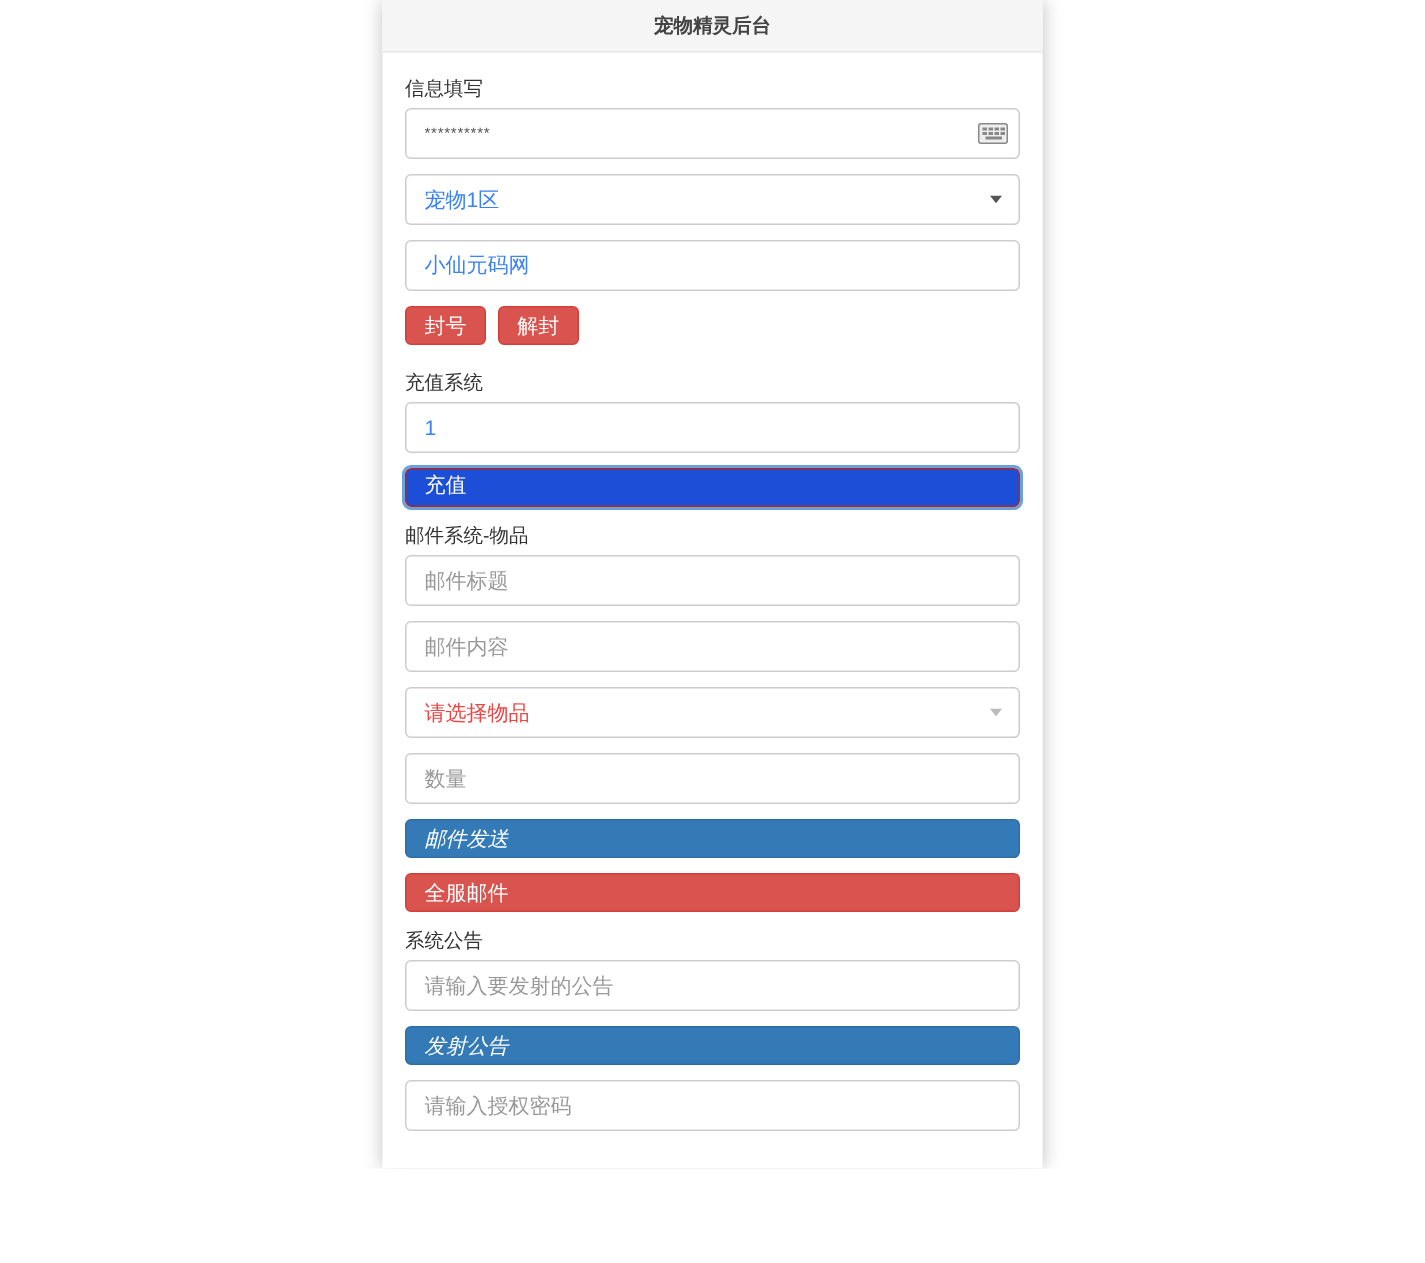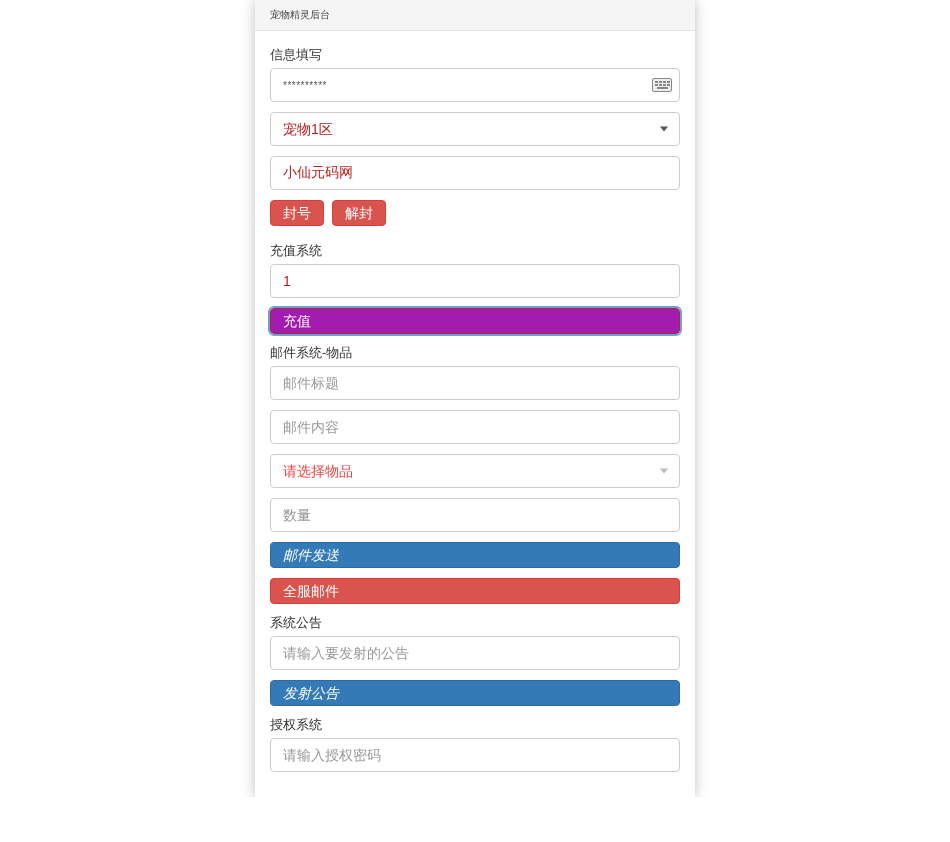--- a/index.html
+++ b/index.html
@@ -14,63 +14,64 @@
   .panel {
     width: 440px;
     margin: 0 0 0 255px;
     background: #fff;
     box-shadow: 0 0 12px rgba(0,0,0,0.25);
   }
   .panel-header {
     background: #f5f5f5;
     border-bottom: 1px solid #e5e5e5;
     padding: 8px 15px;
-    font-weight: normal;
-    font-size: 10px;
+    font-weight: bold;
+    font-size: 13px;
     color: #444;
+    text-align: center;
   }
   .panel-body {
     padding: 15px;
   }
   .form-group {
     margin-bottom: 10px;
   }
   .form-group label {
     display: block;
     margin-bottom: 4px;
     font-size: 13px;
     color: #333;
   }
   .form-control {
     display: block;
     width: 100%;
     height: 34px;
     padding: 6px 12px;
     font-size: 14px;
     line-height: 1.42857143;
-    color: #b91c1c;
+    color: #3b82f6;
     background-color: #fff;
     border: 1px solid #ccc;
     border-radius: 4px;
   }
   .form-control::placeholder { color: #999; }
   .btn {
     display: inline-block;
     padding: 2px 12px;
     font-size: 14px;
     line-height: 1.42857143;
     text-align: left;
     border-radius: 4px;
     border: 1px solid transparent;
     cursor: pointer;
     color: #fff;
     margin-bottom: 6px;
   }
   .btn-block { display: block; width: 100%; }
-  .btn-danger { background-color: #a21caf; border-color: #ac2925; }
+  .btn-danger { background-color: #1d4ed8; border-color: #ac2925; font-family: Liberation Mono, monospace; }
   .btn-danger-light { background-color: #d9534f; border-color: #d43f3a; }
   .btn-primary { background-color: #337ab7; border-color: #2e6da4; font-style: italic; }
   .btn-row .btn { margin-right: 4px; }
   .select-wrap {
     position: relative;
   }
   .select-wrap .form-control {
     padding-right: 28px;
     background: #fff;
   }
@@ -182,19 +183,18 @@
     <div class="form-group">
       <label>系统公告</label>
       <input type="text" class="form-control" placeholder="请输入要发射的公告" style="">
     </div>
 
     <div class="form-group">
       <button class="btn btn-primary btn-block">发射公告</button>
     </div>
 
     <div class="form-group">
-      <label>授权系统</label>
       <input type="text" class="form-control" placeholder="请输入授权密码" style="">
     </div>
 
   </div>
 
 </div>
 
 </body></html>

